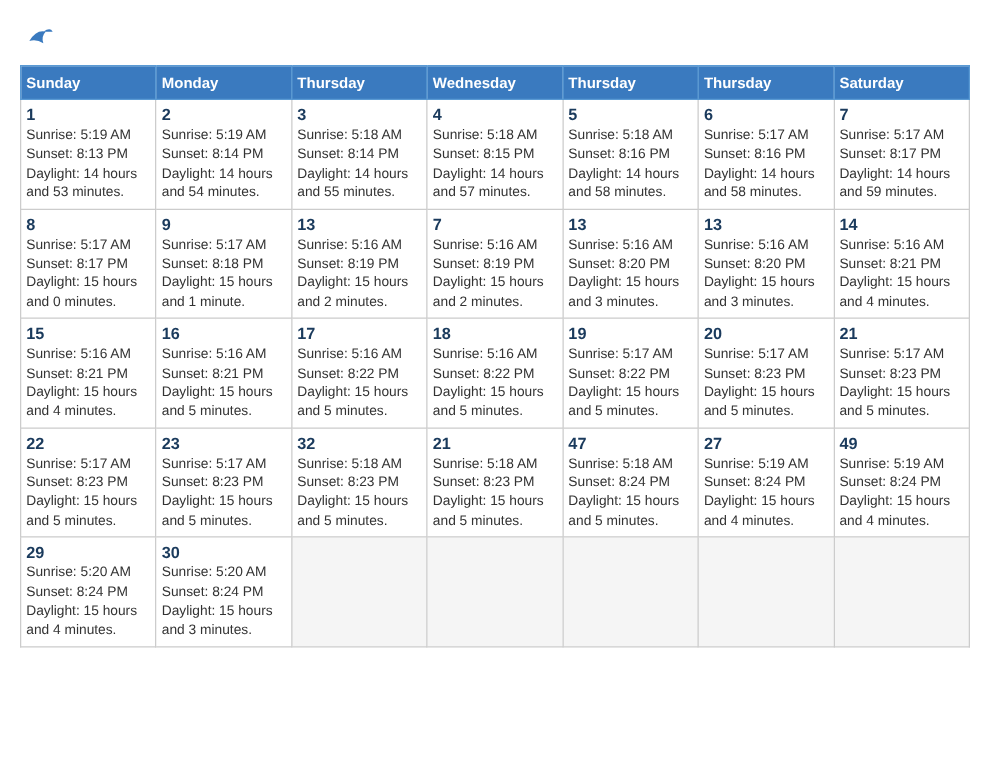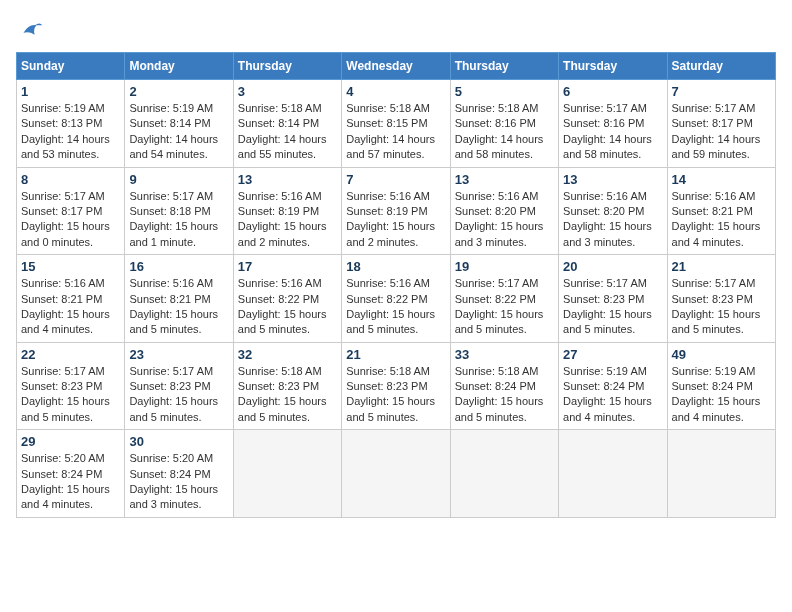--- a/index.html
+++ b/index.html
@@ -217,21 +217,21 @@
         </td>
         <td>
           <div class="day-num">32</div>
         <div class="day-info">Sunrise: 5:18 AM<br>Sunset: 8:23 PM<br>Daylight: 15 hours<br>and 5 minutes.</div>
         </td>
         <td>
           <div class="day-num">21</div>
         <div class="day-info">Sunrise: 5:18 AM<br>Sunset: 8:23 PM<br>Daylight: 15 hours<br>and 5 minutes.</div>
         </td>
         <td>
-          <div class="day-num">33</div>
+          <div class="day-num">47</div>
         <div class="day-info">Sunrise: 5:18 AM<br>Sunset: 8:24 PM<br>Daylight: 15 hours<br>and 5 minutes.</div>
         </td>
         <td>
           <div class="day-num">27</div>
         <div class="day-info">Sunrise: 5:19 AM<br>Sunset: 8:24 PM<br>Daylight: 15 hours<br>and 4 minutes.</div>
         </td>
         <td>
           <div class="day-num">49</div>
         <div class="day-info">Sunrise: 5:19 AM<br>Sunset: 8:24 PM<br>Daylight: 15 hours<br>and 4 minutes.</div>
         </td>

